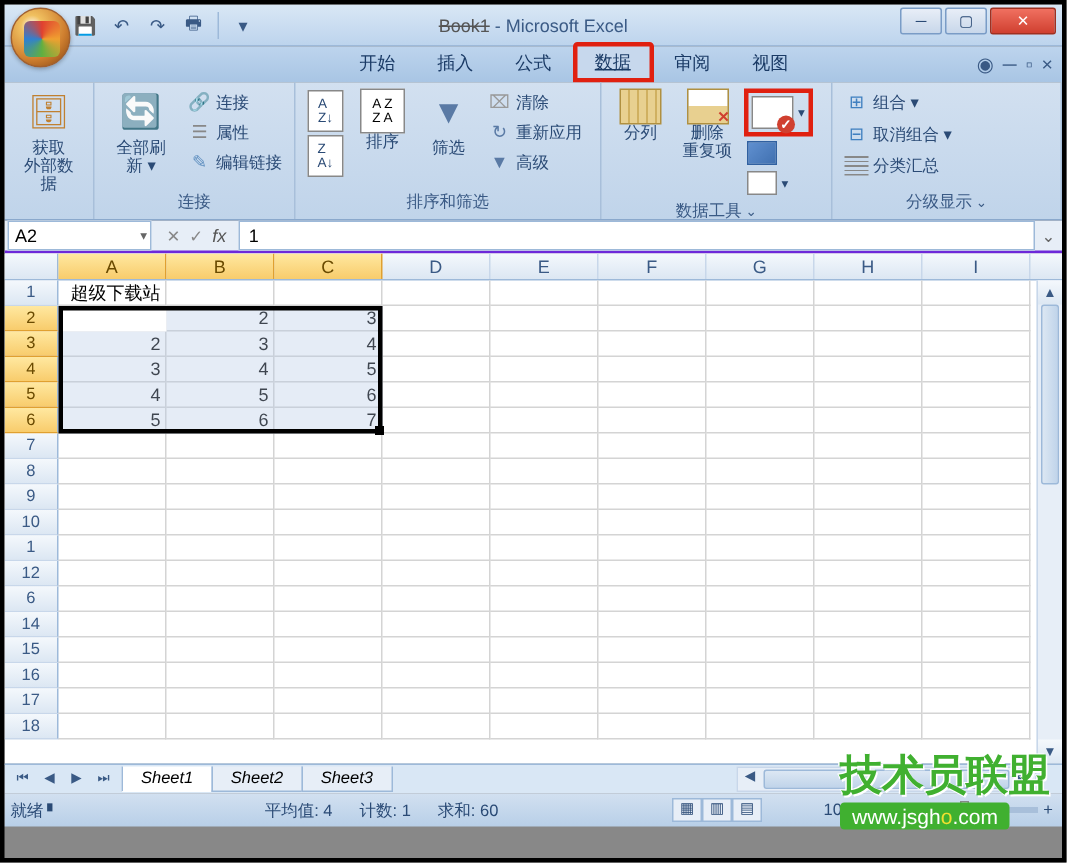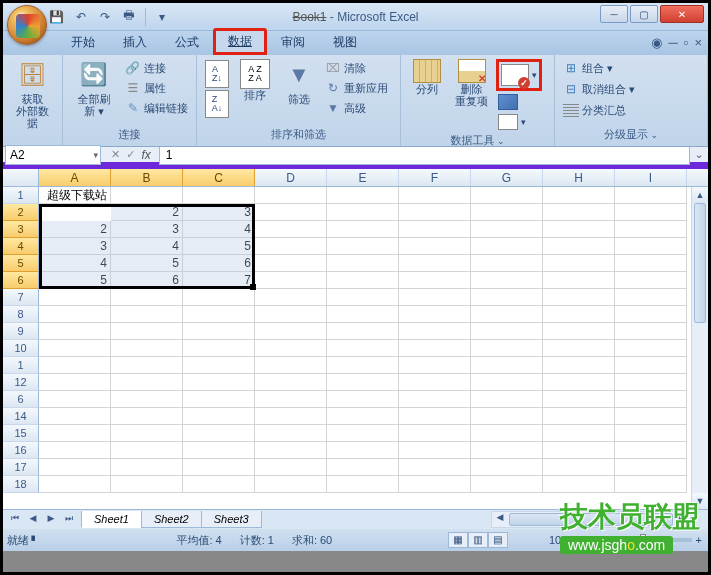--- a/index.html
+++ b/index.html
@@ -14,21 +14,21 @@
 .title-text .bookname{text-decoration:line-through;color:#555;}
 .win-controls{position:absolute;right:4px;top:2px;display:flex;gap:0;}
 .win-btn{width:28px;height:18px;background:linear-gradient(to bottom,#e8eef7,#c8d7ea);border:1px solid #7a9cc6;border-radius:2px;display:flex;align-items:center;justify-content:center;font-size:10px;color:#2a4a75;margin-left:2px;}
 .win-btn.close{background:linear-gradient(to bottom,#f07060,#d04030);color:#fff;border-color:#a03020;width:44px;}
 
 
 .office-btn{position:absolute;left:4px;top:2px;width:40px;height:40px;border-radius:50%;background:radial-gradient(circle at 35% 30%,#fff,#f0c060 20%,#d08030 60%,#804010);border:1px solid #a06030;z-index:10;box-shadow:0 1px 3px rgba(0,0,0,0.3);}
 .office-inner{position:absolute;left:8px;top:8px;width:24px;height:24px;border-radius:4px;background:conic-gradient(#e04030,#f0a030,#60b040,#3080d0,#e04030);}
 
 
-.ribbon-tabs{height:24px;background:linear-gradient(to bottom,#bdd4ed,#a8c5e4);display:flex;align-items:flex-end;padding-left:54px;position:relative;}
+.ribbon-tabs{height:24px;background:linear-gradient(to bottom,#bdd4ed,#a8c5e4);display:flex;align-items:flex-end;padding-left:54px;position:relative;justify-content:center;}
 .tab{padding:4px 14px;font-size:12px;color:#1a3a65;cursor:pointer;}
 .tab.active{background:#c7d8ed;border:1px solid #8aa8cc;border-bottom:none;border-radius:3px 3px 0 0;text-decoration:underline;}
 .tab.highlighted{border:3px solid #e02010 !important;padding:2px 12px;}
 .ribbon-right{position:absolute;right:6px;top:4px;display:flex;gap:6px;}
 .ribbon-right span{color:#3a5a85;font-size:13px;}
 
 
 .ribbon{height:92px;background:linear-gradient(to bottom,#d2e0f0,#c0d4ea);border-bottom:1px solid #8aa8cc;display:flex;position:relative;}
 .rgroup{border-right:1px solid #a8bfda;display:flex;flex-direction:column;padding:2px 6px;}
 .rgroup-content{flex:1;display:flex;align-items:flex-start;gap:4px;}
@@ -56,21 +56,21 @@
 .ic-dup{width:28px;height:24px;background:linear-gradient(to bottom,#fff 50%,#e8d090 50%);border:1px solid #b09040;position:relative;}
 .ic-dup::after{content:"✕";position:absolute;right:-2px;bottom:-2px;color:#d04030;font-size:10px;font-weight:bold;}
 .ic-validate{width:28px;height:22px;background:#fff;border:1px solid #888;position:relative;}
 .ic-validate::after{content:"✓";position:absolute;right:-2px;bottom:-4px;color:#30a030;font-size:14px;font-weight:bold;background:#d04030;border-radius:50%;width:12px;height:12px;line-height:12px;text-align:center;color:#fff;font-size:9px;}
 .ic-consol{width:20px;height:16px;background:linear-gradient(135deg,#6090d0,#4070b0);border:1px solid #3060a0;}
 .ic-whatif{width:20px;height:16px;background:#fff;border:1px solid #888;}
 .ic-group{color:#4080c0;}
 .ic-outline{width:16px;height:14px;background:repeating-linear-gradient(0deg,#888,#888 1px,transparent 1px,transparent 3px);}
 
 
-.formula-row{height:22px;background:#e7eef7;display:flex;align-items:center;border-bottom:7px solid #6d28d9;}
+.formula-row{height:22px;background:#e7eef7;display:flex;align-items:center;border-bottom:2px solid #6d28d9;}
 .namebox{width:96px;height:20px;background:#fff;border:1px solid #9db9d9;margin:0 2px;display:flex;align-items:center;padding:0 4px;font-size:12px;position:relative;}
 .namebox::after{content:"▾";position:absolute;right:2px;font-size:9px;color:#666;}
 .fx-btns{display:flex;align-items:center;gap:6px;margin:0 8px;color:#888;font-size:11px;}
 .fx-label{font-style:italic;font-size:12px;color:#555;}
 .formula-input{flex:1;height:20px;background:#fff;border:1px solid #9db9d9;padding:0 6px;font-size:12px;display:flex;align-items:center;}
 .formula-expand{width:18px;text-align:center;color:#666;font-size:11px;}
 
 
 .grid-area{position:relative;background:#fff;height:340px;overflow:hidden;}
 .col-headers{display:flex;height:18px;background:linear-gradient(to bottom,#f4f8fc,#dce7f3);border-bottom:1px solid #9db9d9;}

